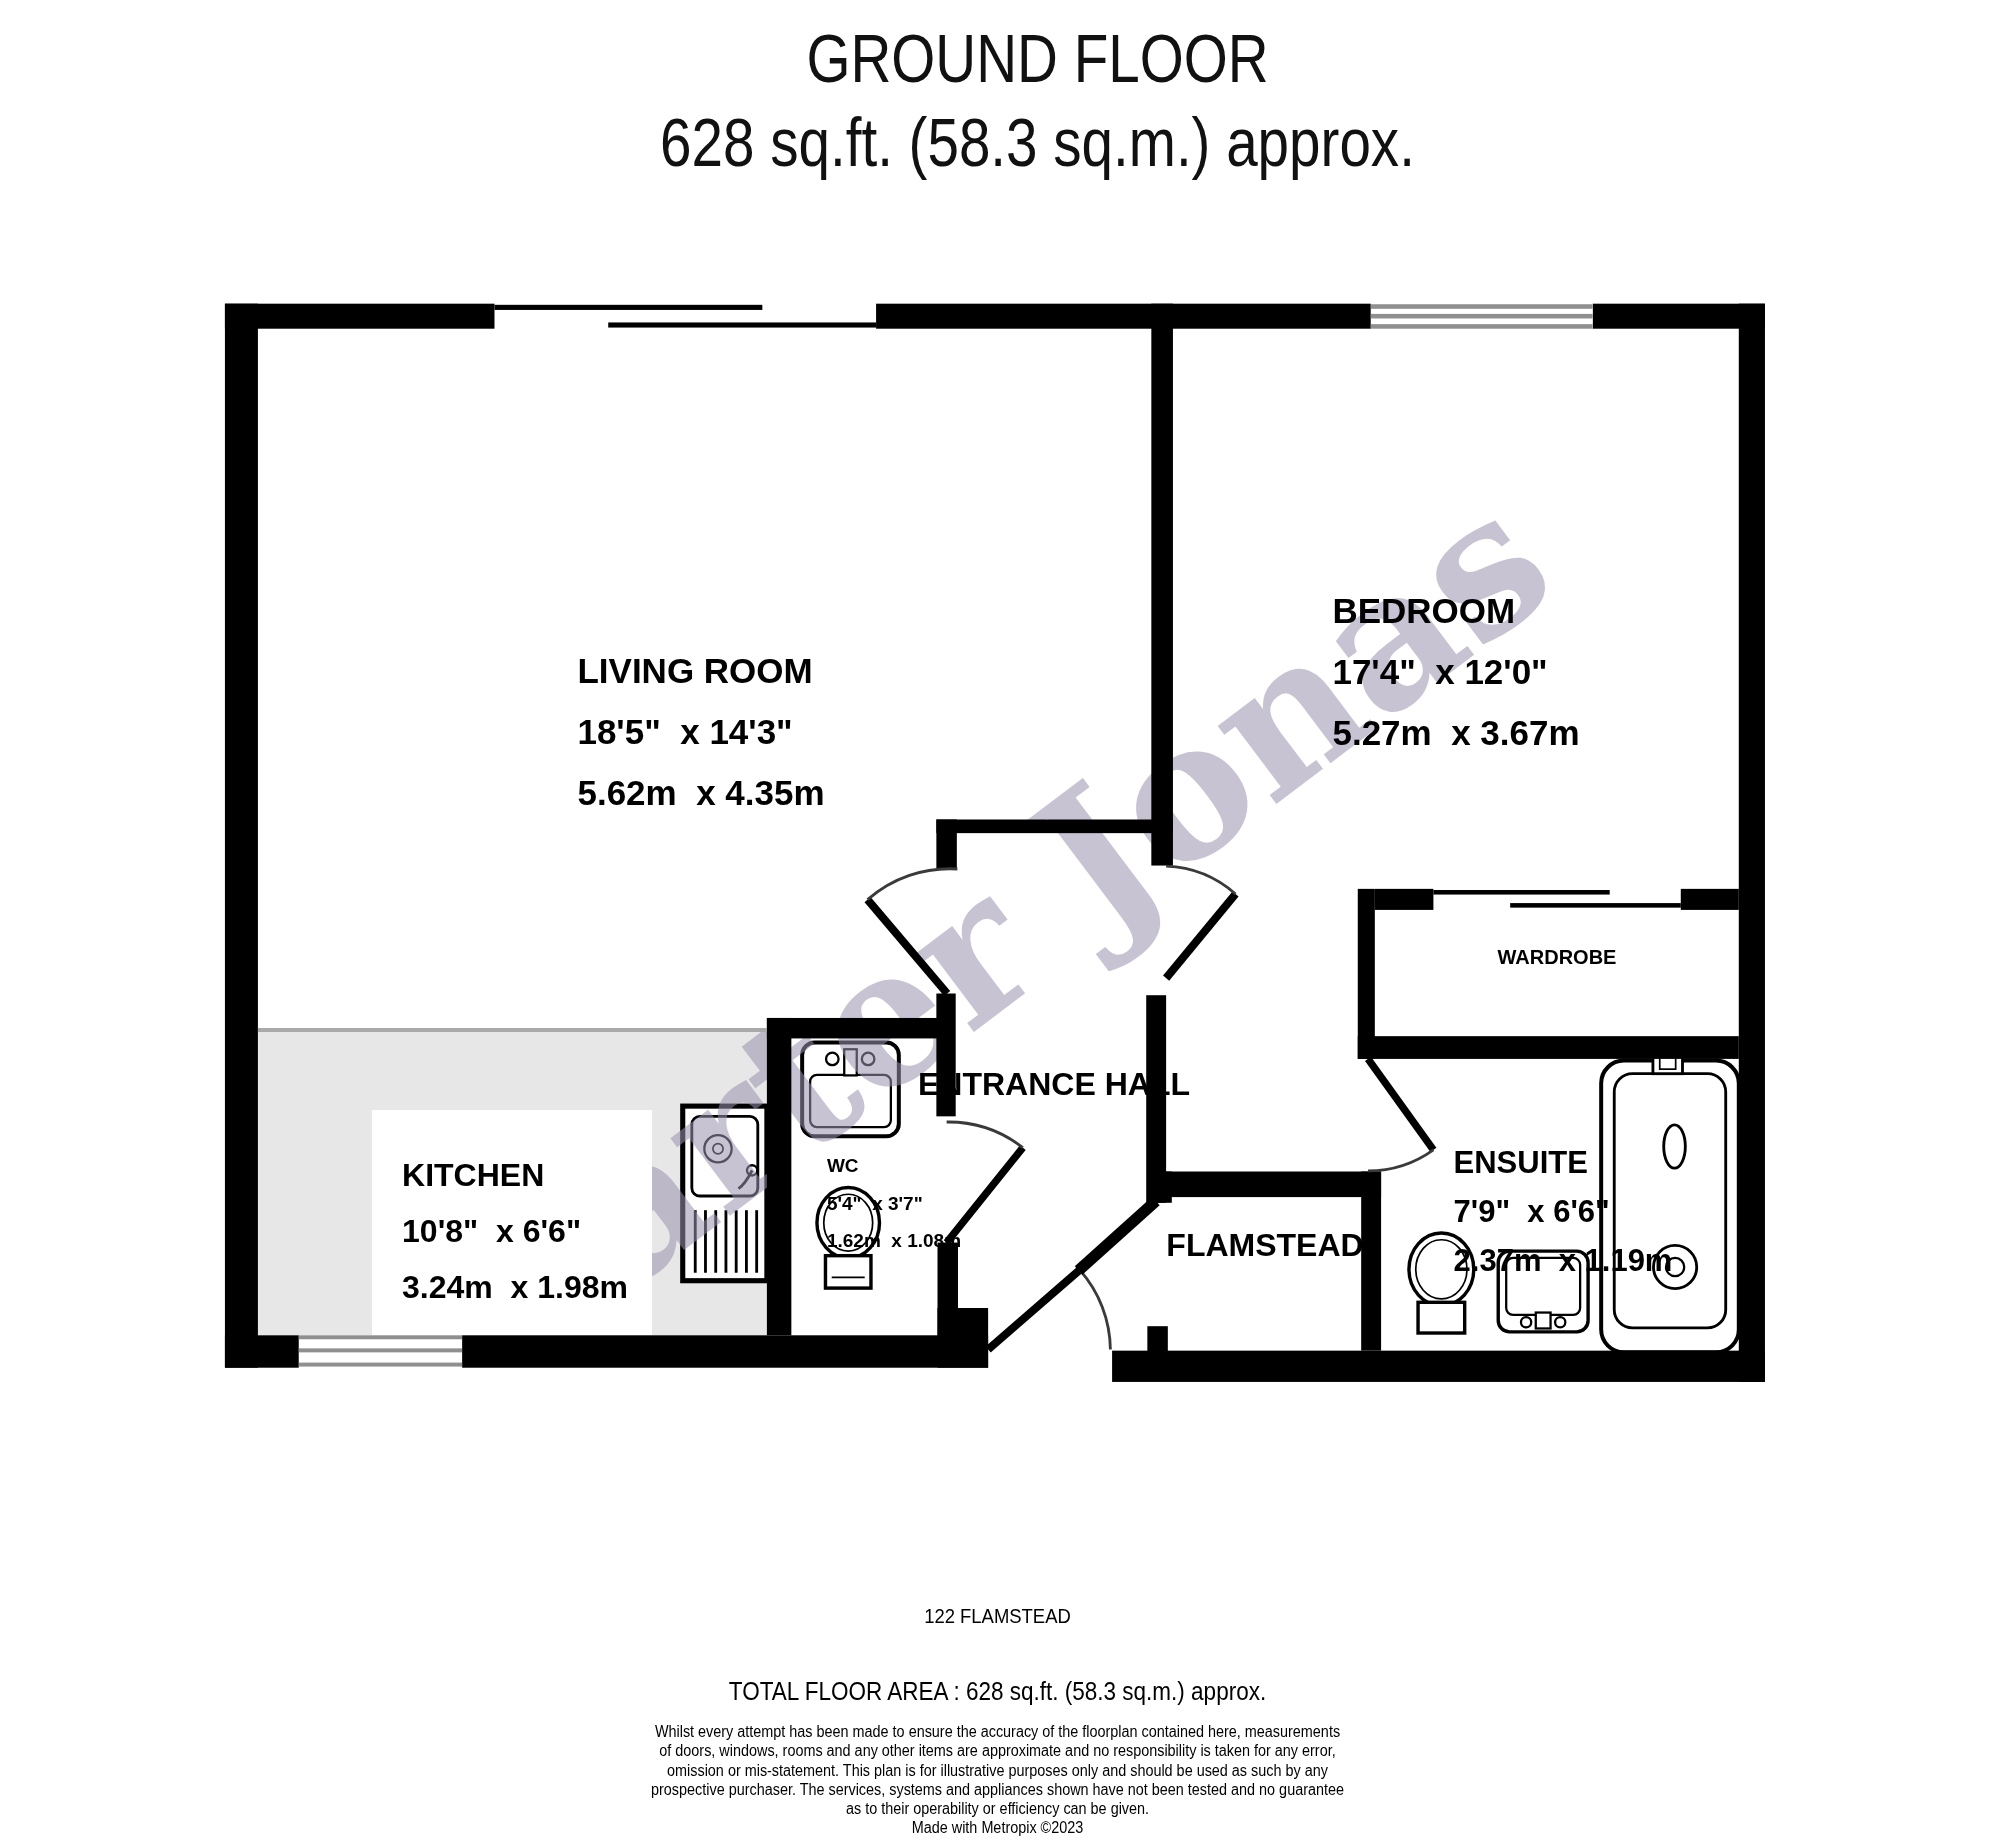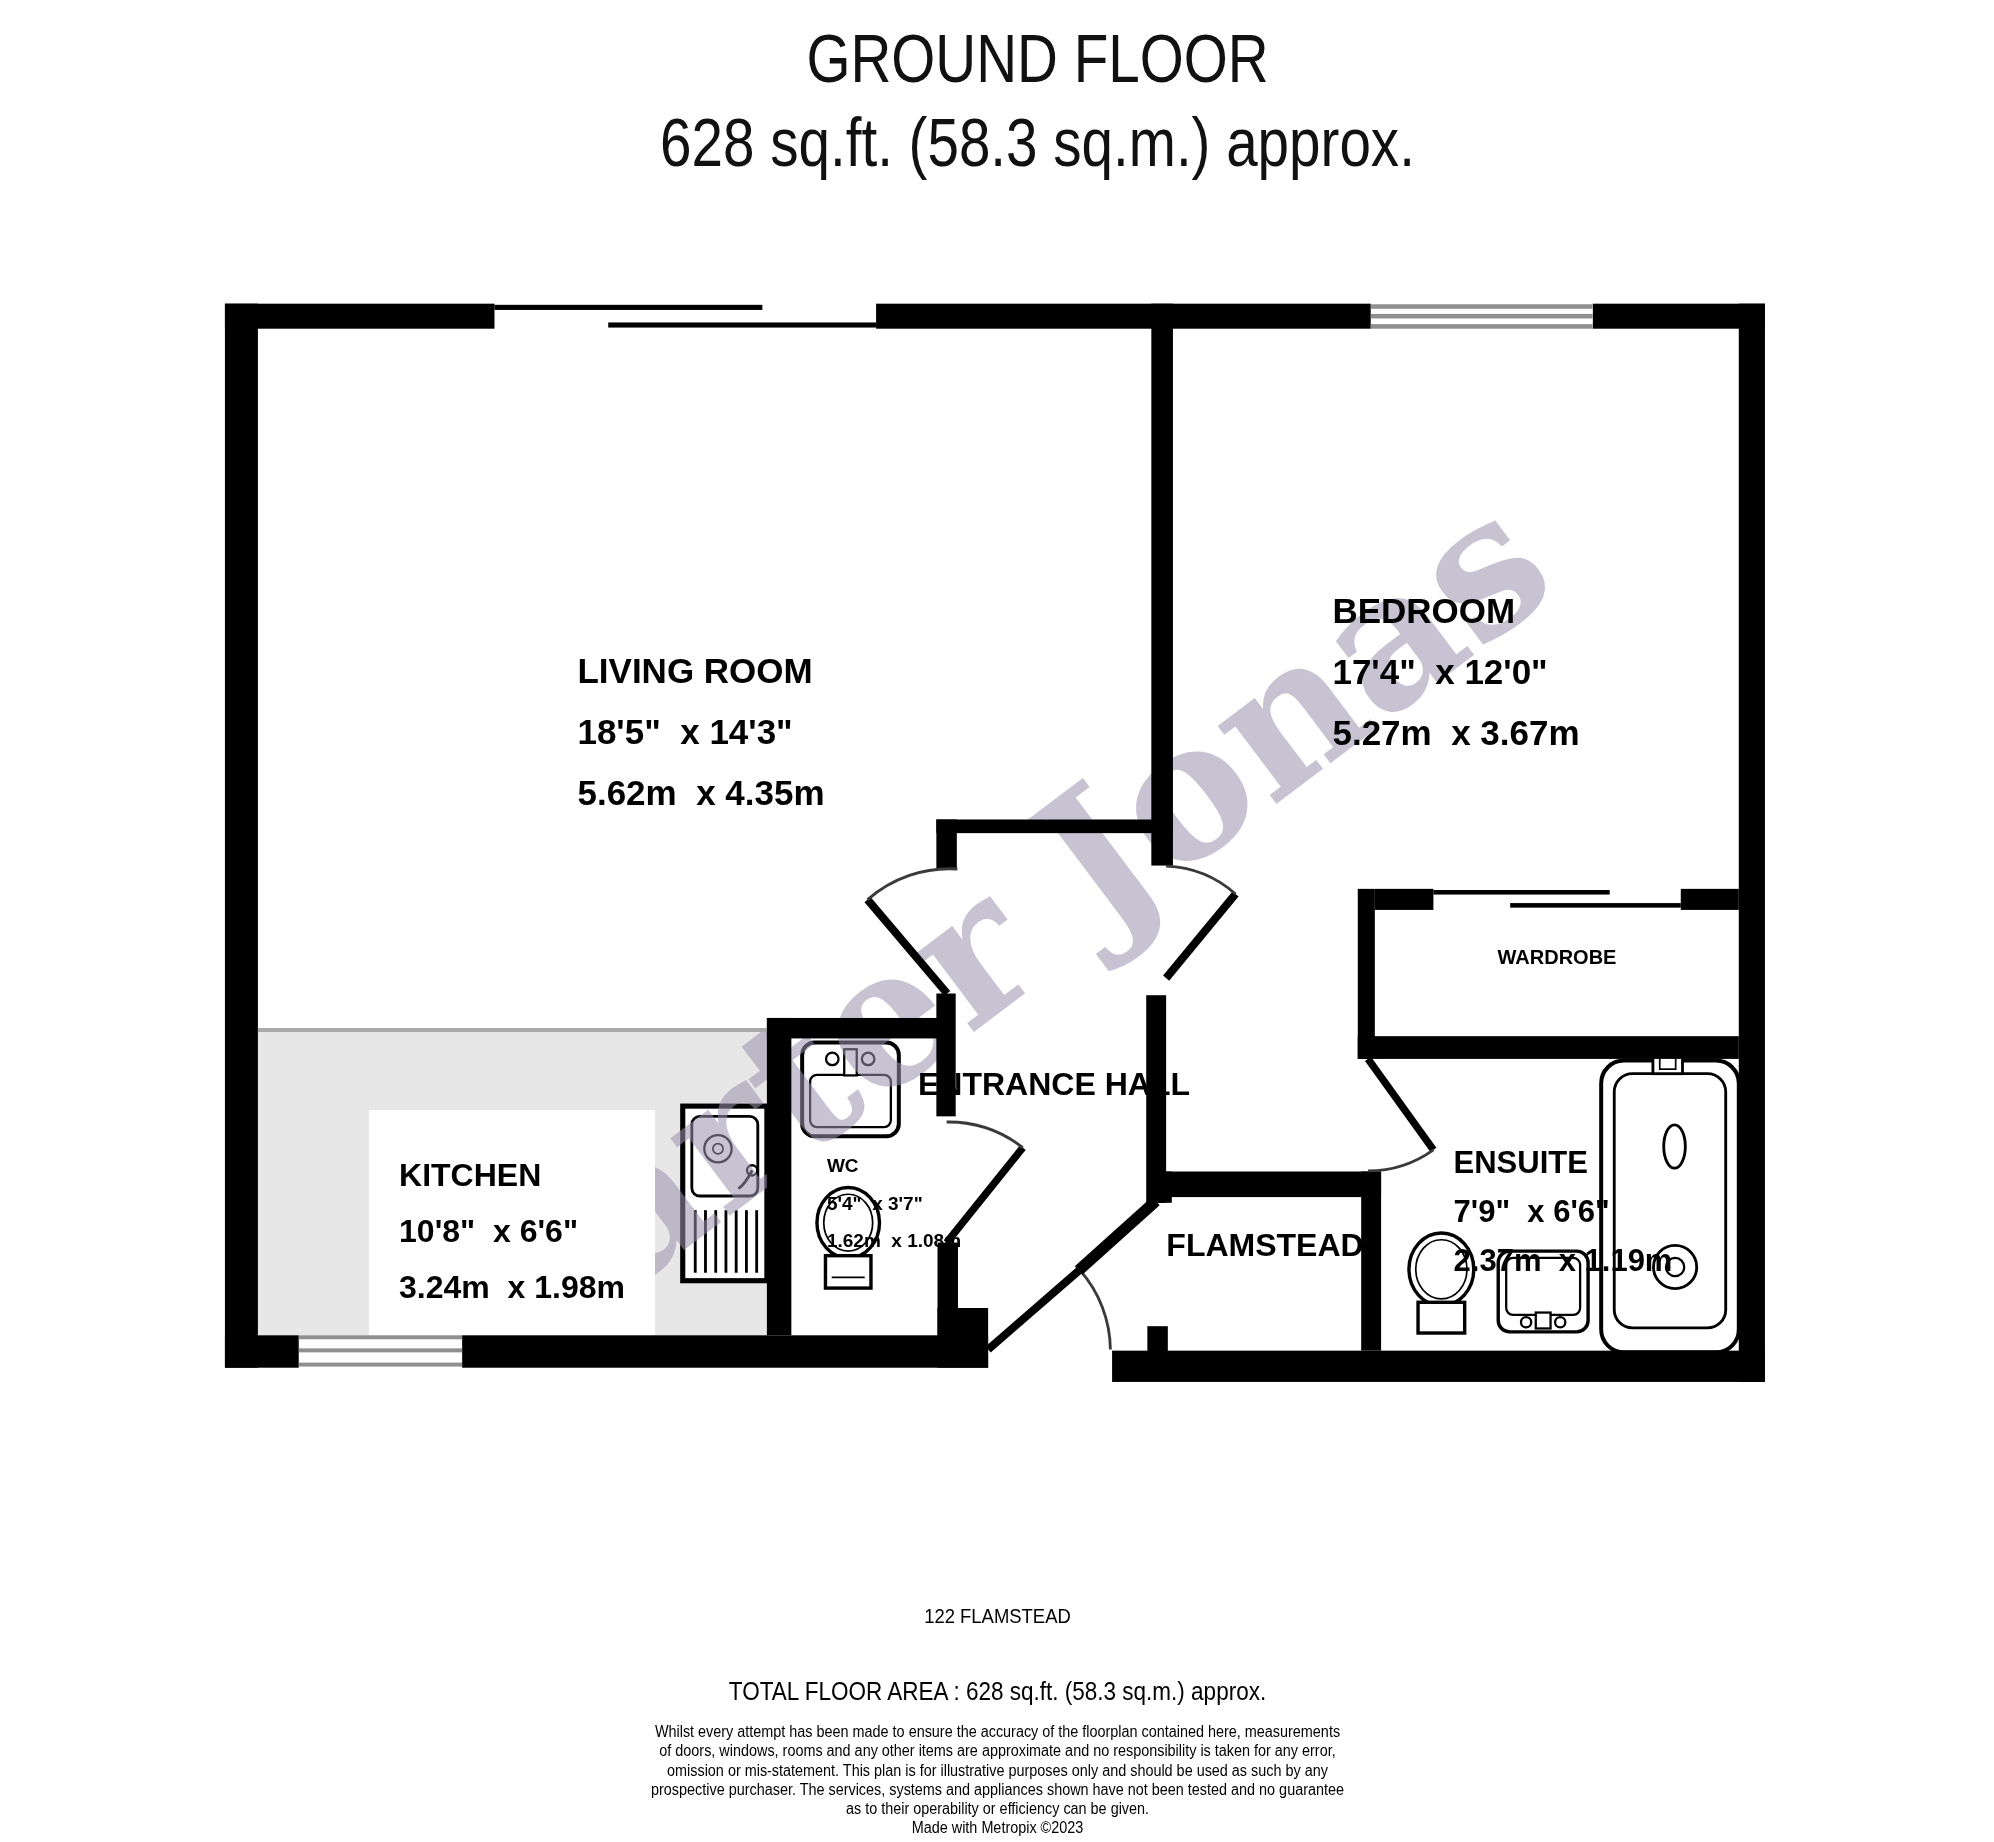--- a/index.html
+++ b/index.html
@@ -18,21 +18,21 @@
              text-align:center;font-family:"DejaVu Serif", serif;font-weight:bold;
              font-size:188px;line-height:239px;color:rgba(153,145,175,0.55);
              transform:rotate(-37deg);transform-origin:50% 50%;white-space:pre;}
   
   .room-label{position:absolute;transform:translateX(-50%);text-align:left;font-weight:bold;
               z-index:4;white-space:pre;}
   .room-label div{white-space:pre;}
   .lbl-big div{font-size:35px;line-height:41px;}
   #label-living{left:701px;top:630px;}
   #label-bedroom{left:1456px;top:570px;}
-  #label-kitchen{left:512px;top:1110px;background:#ffffff;padding:27px 30px 17px 30px;}
+  #label-kitchen{left:512px;top:1110px;background:#ffffff;padding:27px 24px 17px 30px;}
   #label-kitchen div{font-size:32px;line-height:36px;}
   #label-wc{left:857px;top:1137px;margin-left:37px;}
   #label-wc div{font-size:19px;line-height:17.6px;}
   #label-hall{left:1054px;top:1068px;font-size:32px;line-height:32px;}
   #label-wardrobe{left:1557px;top:941px;font-size:20px;line-height:32px;}
   #label-cupboard{left:1265px;top:1229px;font-size:32px;line-height:32px;}
   #label-ensuite{left:1563px;top:1128px;}
   #label-ensuite div{font-size:31px;line-height:29px;}
   
   .footer{position:absolute;left:0;width:100%;text-align:center;z-index:6;

